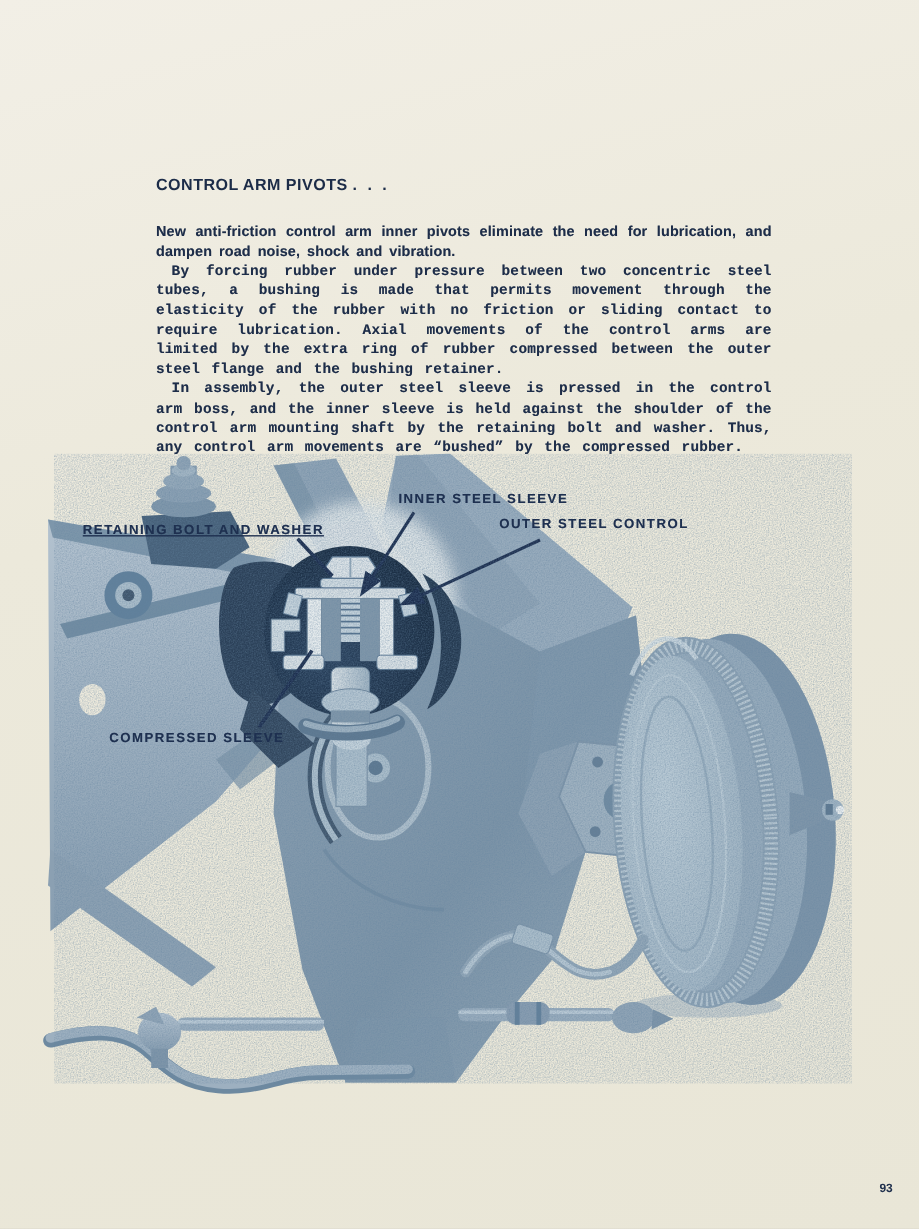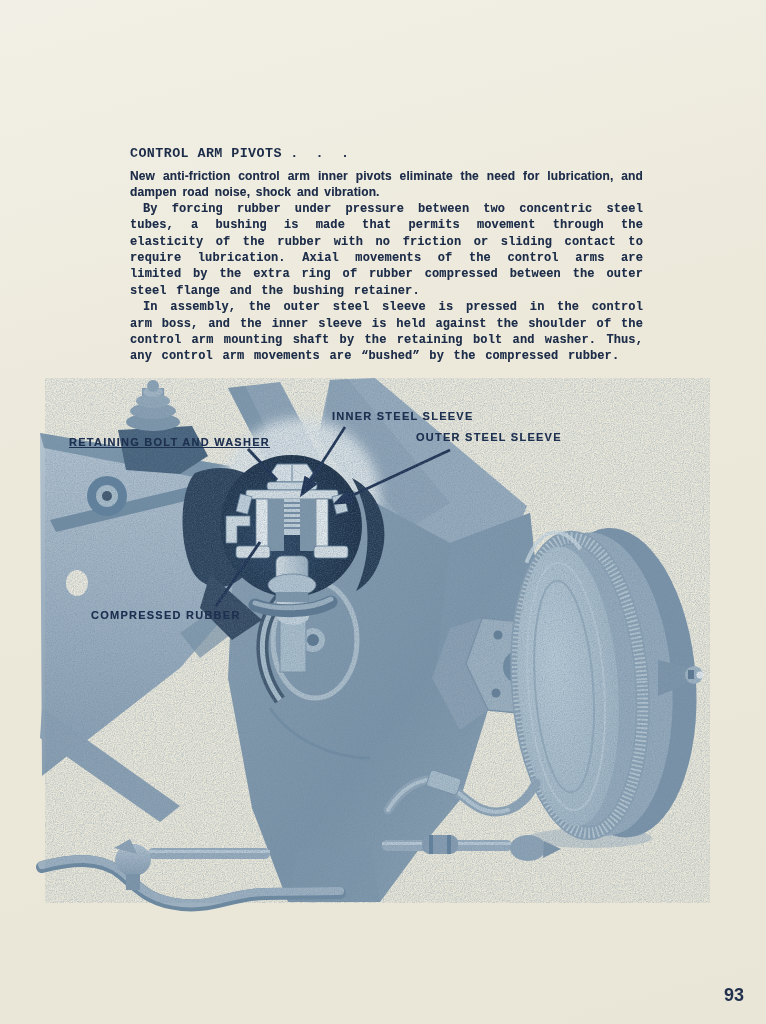--- a/index.html
+++ b/index.html
@@ -4,38 +4,37 @@
 <style>
   html,body { margin:0; padding:0; background:#d8d5c9; }
   .page {
     position:relative; width:766px; height:1024px; margin:0 auto;
     background:linear-gradient(165deg,#f2efe6 0%,#ece9db 38%,#e9e6d7 100%);
     font-family:"Liberation Sans", sans-serif;
     overflow:hidden;
   }
   .article { position:absolute; left:130px; top:146px; width:513px; color:#1d2d49; }
   .heading {
-    font-size:13.4px; font-weight:bold; letter-spacing:.4px; margin:0 0 7px 0;
+    font-size:13.4px; font-weight:bold; letter-spacing:.4px; margin:0 0 24px 0;
     color:#1c2c48;
-    font-family:Liberation Mono, monospace;
   }
   .article p {
     margin:0; font-size:12px; font-weight:bold; line-height:16.4px;
     text-align:justify; letter-spacing:.12px; word-spacing:2.3px;
     color:#1d2d49; text-shadow:0 0 .4px rgba(29,45,73,.45);
   }
   .article p.indent { text-indent:13px;font-family:Liberation Mono, monospace; }
   .figure { position:absolute; left:0; top:0; width:676px; height:1024px; }
   .figure svg { position:absolute; left:30px; top:378px; }
   .fig-label {
     position:absolute; font-size:11px; font-weight:bold; letter-spacing:1.25px;
     color:#1e3050; white-space:nowrap; text-shadow:0 0 .4px rgba(30,48,80,.5);
   }
   .page-number {
-    position:absolute; right:22px; top:985px; font-size:18px; font-weight:bold;
+    position:absolute; right:22px; top:985px; font-size:10px; font-weight:bold;
     color:#20304d;
     margin-left:45px;
   }
 </style>
 </head>
 <body>
 
 <div class="page">
 
   <div class="article">
@@ -219,20 +218,20 @@
         <line x1="315" y1="49" x2="272" y2="116" stroke-width="2.6" marker-end="url(#ah)"></line>
         <line x1="420" y1="72" x2="306" y2="125" stroke-width="2.6" marker-end="url(#ah)"></line>
         <line x1="218" y1="71" x2="247" y2="102" stroke-width="3"></line>
         <line x1="186" y1="228" x2="230" y2="164" stroke-width="3"></line>
       </g>
 
       <rect x="15" y="0" width="665" height="525" fill="#23405c" filter="url(#grain)" opacity=".5"></rect>
     </svg>
 
     <div class="fig-label" style="left:332px; top:410px;">INNER STEEL SLEEVE</div>
-    <div class="fig-label" style="left:416px; top:431px;">OUTER STEEL SLEEVE</div>
+    <div class="fig-label" style="left:416px; top:431px;">OUTER STEEL CONTROL</div>
     <div class="fig-label" style="left:69px; top:436px;text-decoration:underline;">RETAINING BOLT AND WASHER</div>
-    <div class="fig-label" style="left:91px; top:609px;">COMPRESSED RUBBER</div>
+    <div class="fig-label" style="left:91px; top:609px;">COMPRESSED SLEEVE</div>
   </div>
 
   <div class="page-number">93</div>
 
 </div>
 
 </body></html>

